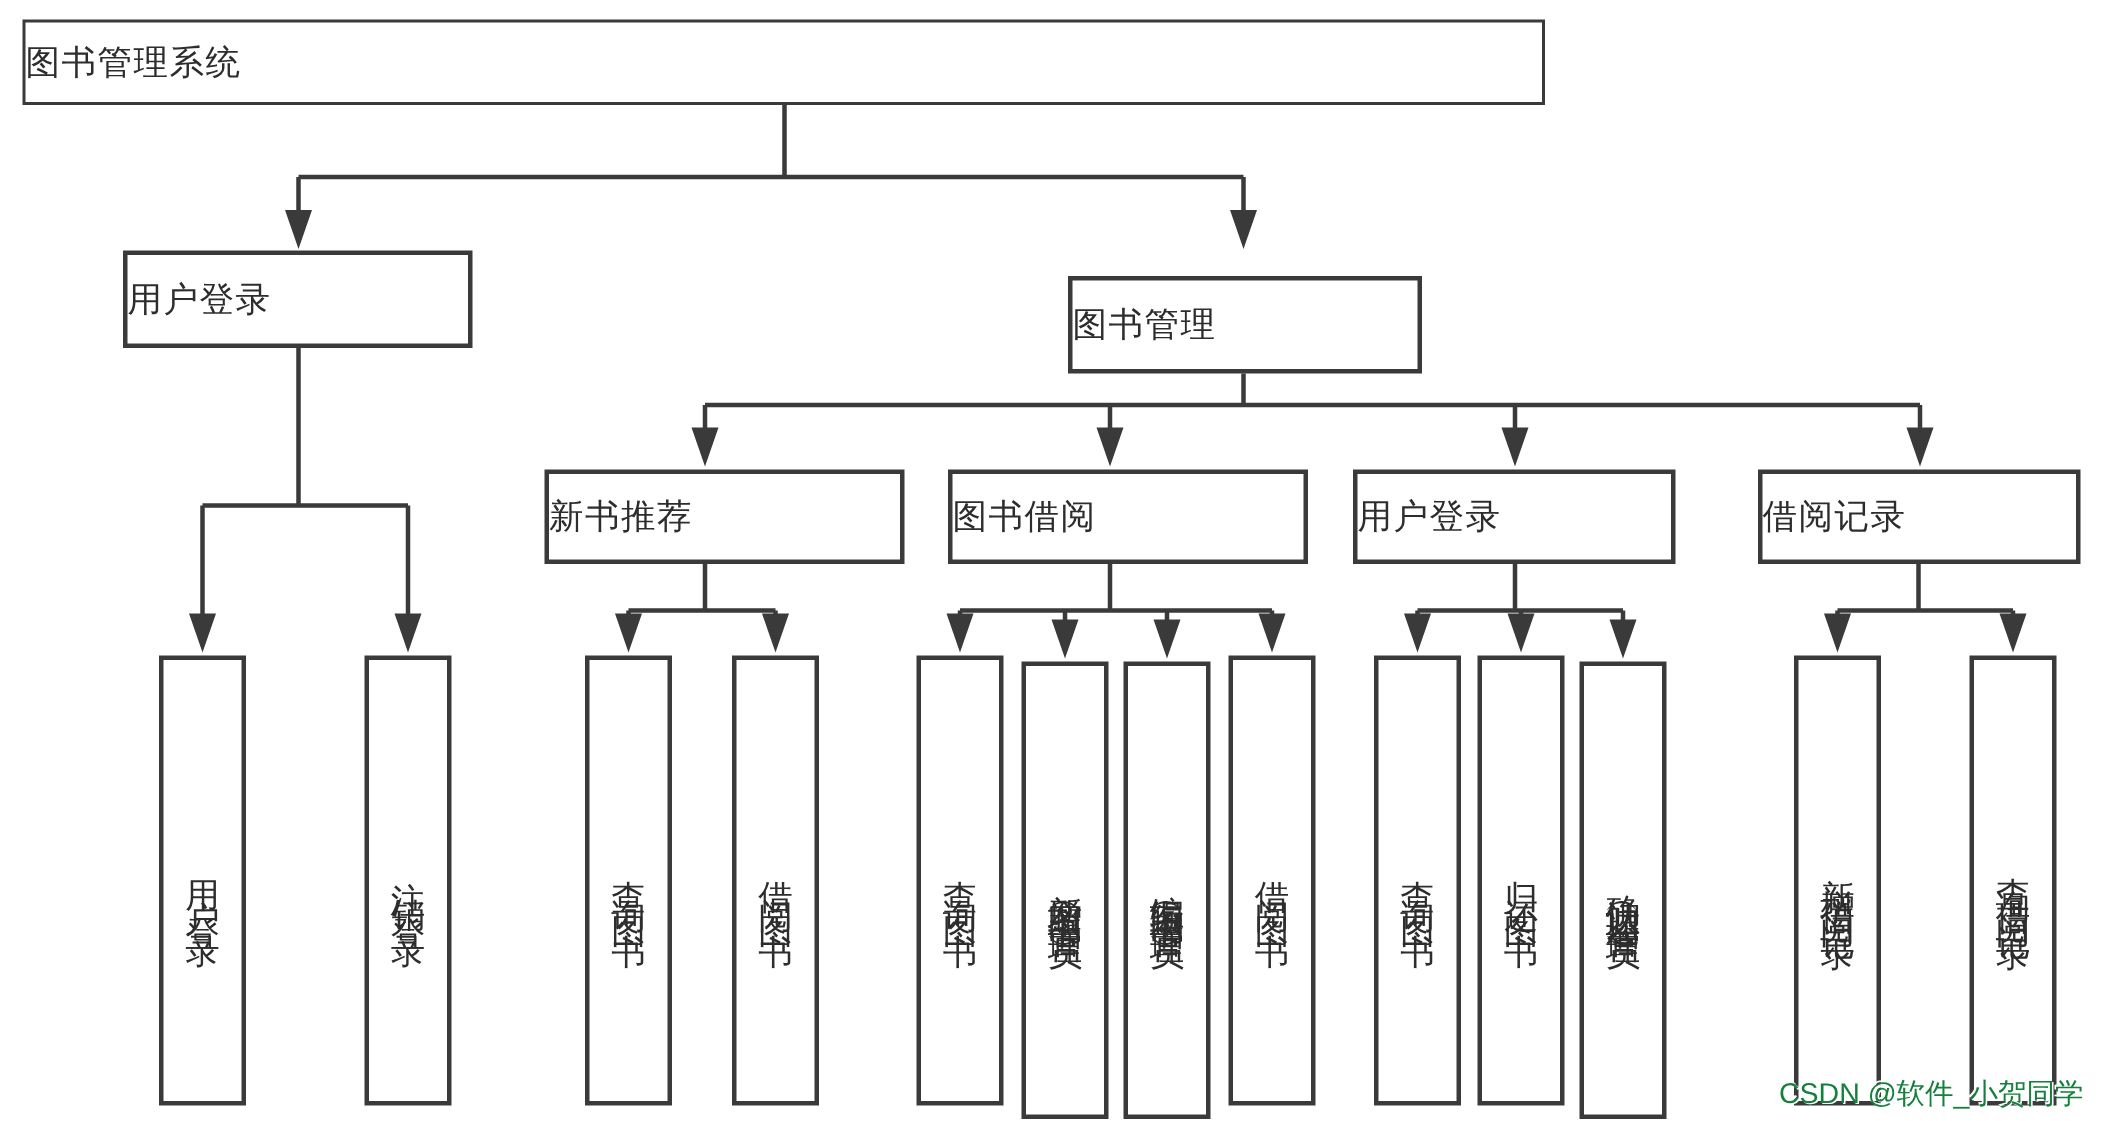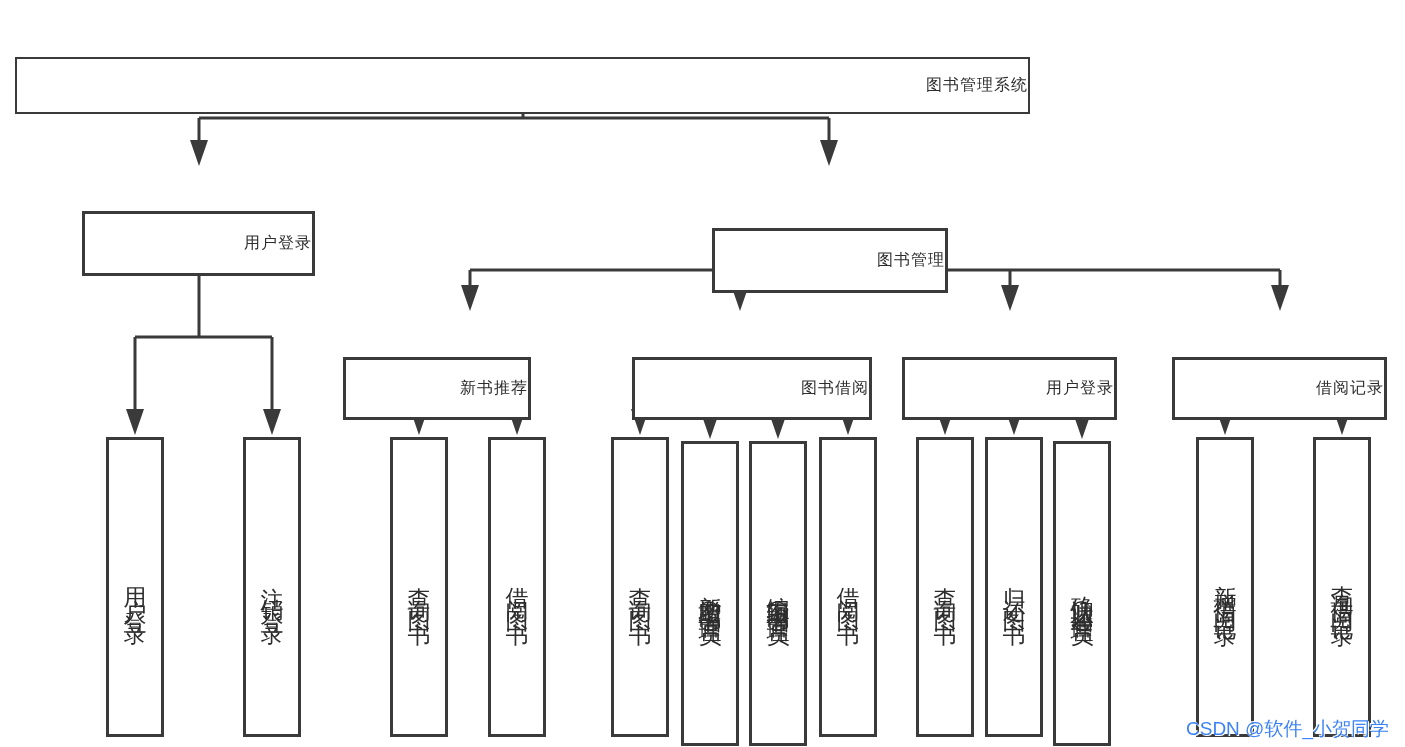--- a/index.html
+++ b/index.html
@@ -17,26 +17,25 @@
     width: 1405px; height: 747px;
     z-index: 1;
   }
   .node {
     position: absolute;
     box-sizing: border-box;
     border: 3px solid #3a3a3a;
     background: #ffffff;
     display: flex;
     align-items: center;
-    justify-content: flex-end;
-    font-size: 16px;
+    justify-content: flex-start;
+    font-size: 23px;
     color: #2d2d2d;
     z-index: 2;
     letter-spacing: 1px;
-    margin-top: 44px;
   }
   .node.root { border-width: 2px; }
   .col {
     position: absolute;
     box-sizing: border-box;
     border: 3px solid #3a3a3a;
     background: #ffffff;
     width: 58px;
     display: flex;
     align-items: center;
@@ -50,21 +49,21 @@
     line-height: 1;
   }
   .sp4 span { letter-spacing: 12px; margin-bottom: -12px; }
   .sp6 span { letter-spacing: 8px;  margin-bottom: -8px; }
   .sp9 span { letter-spacing: 4px;  margin-bottom: -4px; }
   .watermark {
     position: absolute;
     left: 1186px;
     top: 716px;
     font-size: 19px;
-    color: #3b82f6;
+    color: #15803d;
     z-index: 10;
     white-space: nowrap;
     text-shadow: 1px 1px 0 #ffffff, -1px -1px 0 #ffffff;
   }
 </style>
 </head>
 <body>
 
 <div class="canvas">
 
@@ -104,21 +103,21 @@
     <span>图书管理系统</span>
   </div>
 
   <div class="node" style="left:82px; top:167px; width:233px; height:65px">
     <span>用户登录</span>
   </div>
   <div class="node" style="left:712px; top:184px; width:236px; height:65px">
     <span>图书管理</span>
   </div>
 
-  <div class="node" style="left:343px; top:313px; width:188px; height:63px">
+  <div class="node" style="left:363px; top:313px; width:240px; height:63px">
     <span>新书推荐</span>
   </div>
   <div class="node" style="left:632px; top:313px; width:240px; height:63px">
     <span>图书借阅</span>
   </div>
   <div class="node" style="left:902px; top:313px; width:215px; height:63px">
     <span>用户登录</span>
   </div>
   <div class="node" style="left:1172px; top:313px; width:215px; height:63px">
     <span>借阅记录</span>

